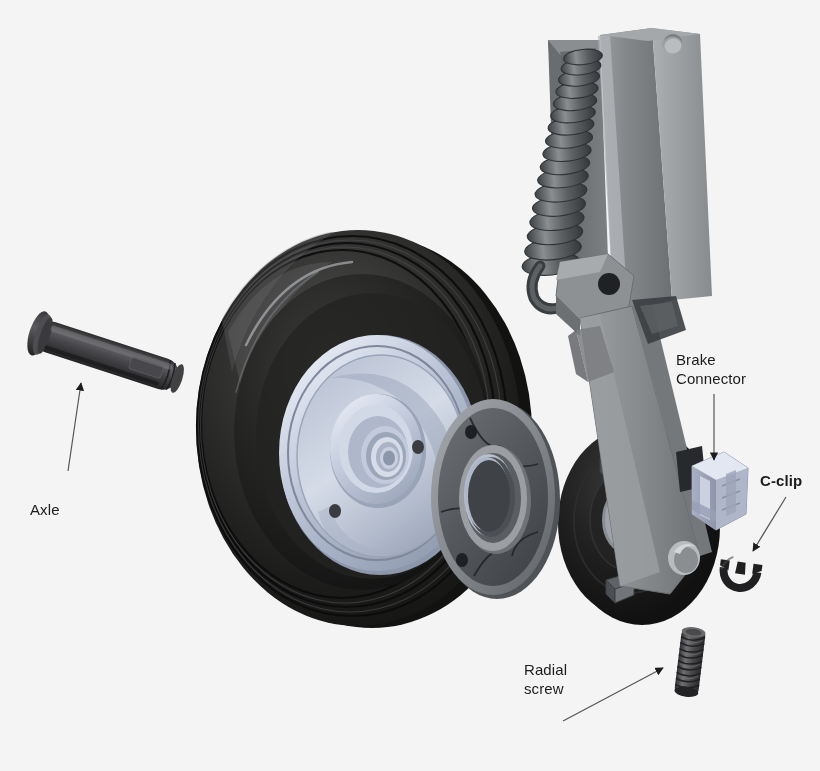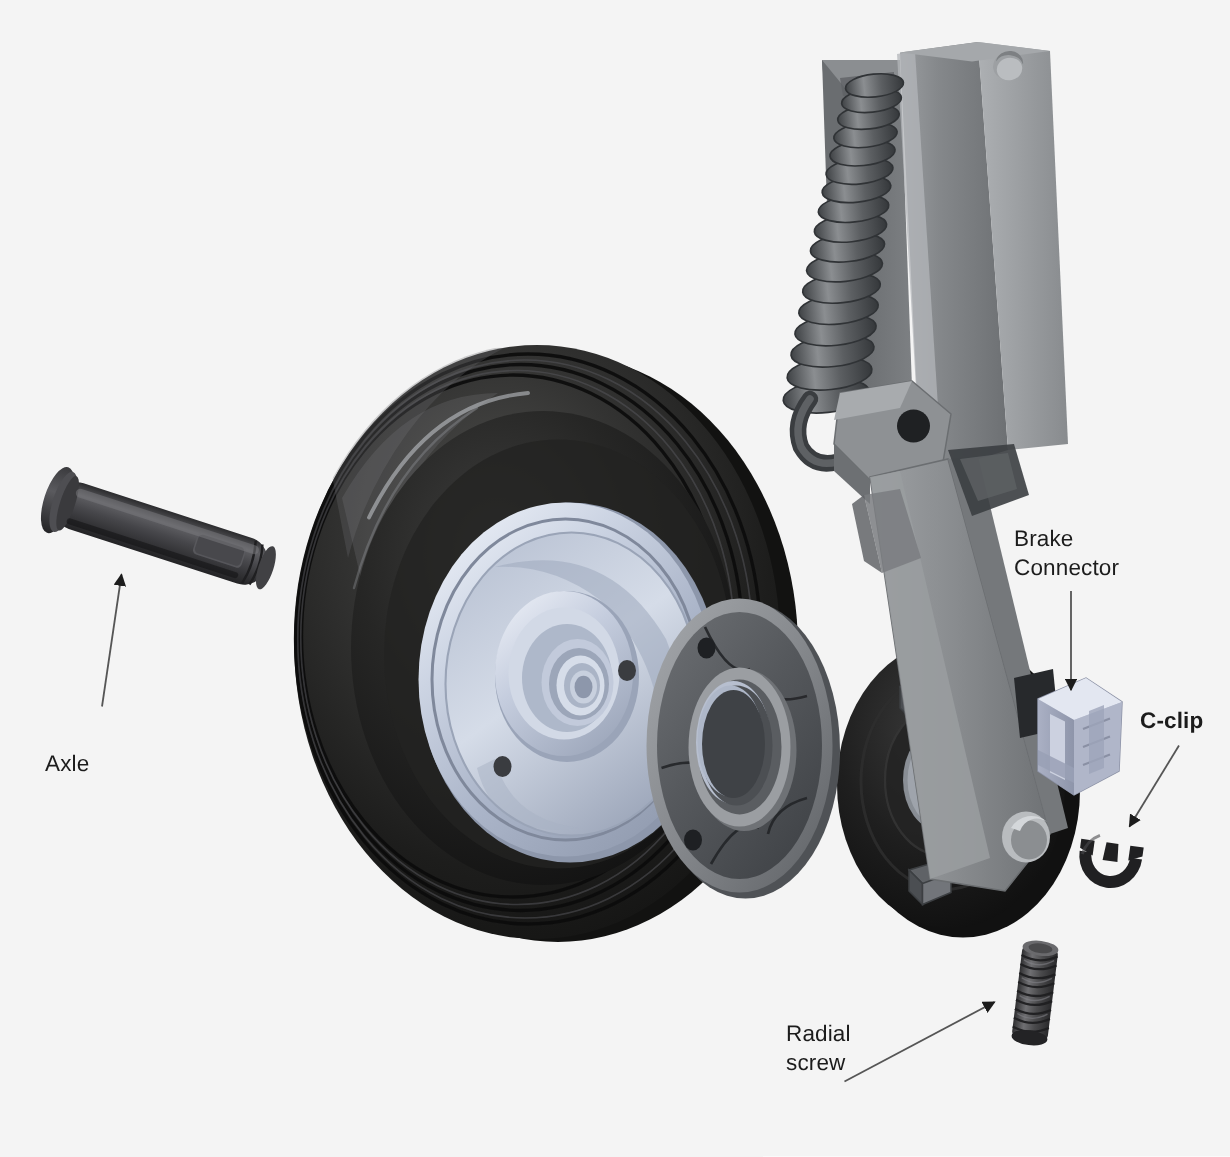--- a/index.html
+++ b/index.html
@@ -27,21 +27,21 @@
     font-family: "Liberation Sans", sans-serif;
     font-size: 15px;
     line-height: 19px;
     color: #1c1c1c;
     white-space: pre;
     letter-spacing: 0.1px;
   }
   #lbl-axle      { left: 19px;  top: 500px; margin-left: 11px; }
   #lbl-brake     { left: 676px; top: 350px; }
   #lbl-cclip     { left: 760px; top: 471px; font-weight: bold; }
-  #lbl-radial    { left: 524px; top: 680px; }
+  #lbl-radial    { left: 524px; top: 660px; }
 </style>
 </head>
 <body>
 
 <div id="stage">
 
   <svg id="art" viewBox="0 0 820 771" xmlns="http://www.w3.org/2000/svg">
     <defs>
 
       <linearGradient id="gAxle" x1="0" y1="0" x2="0" y2="1">

